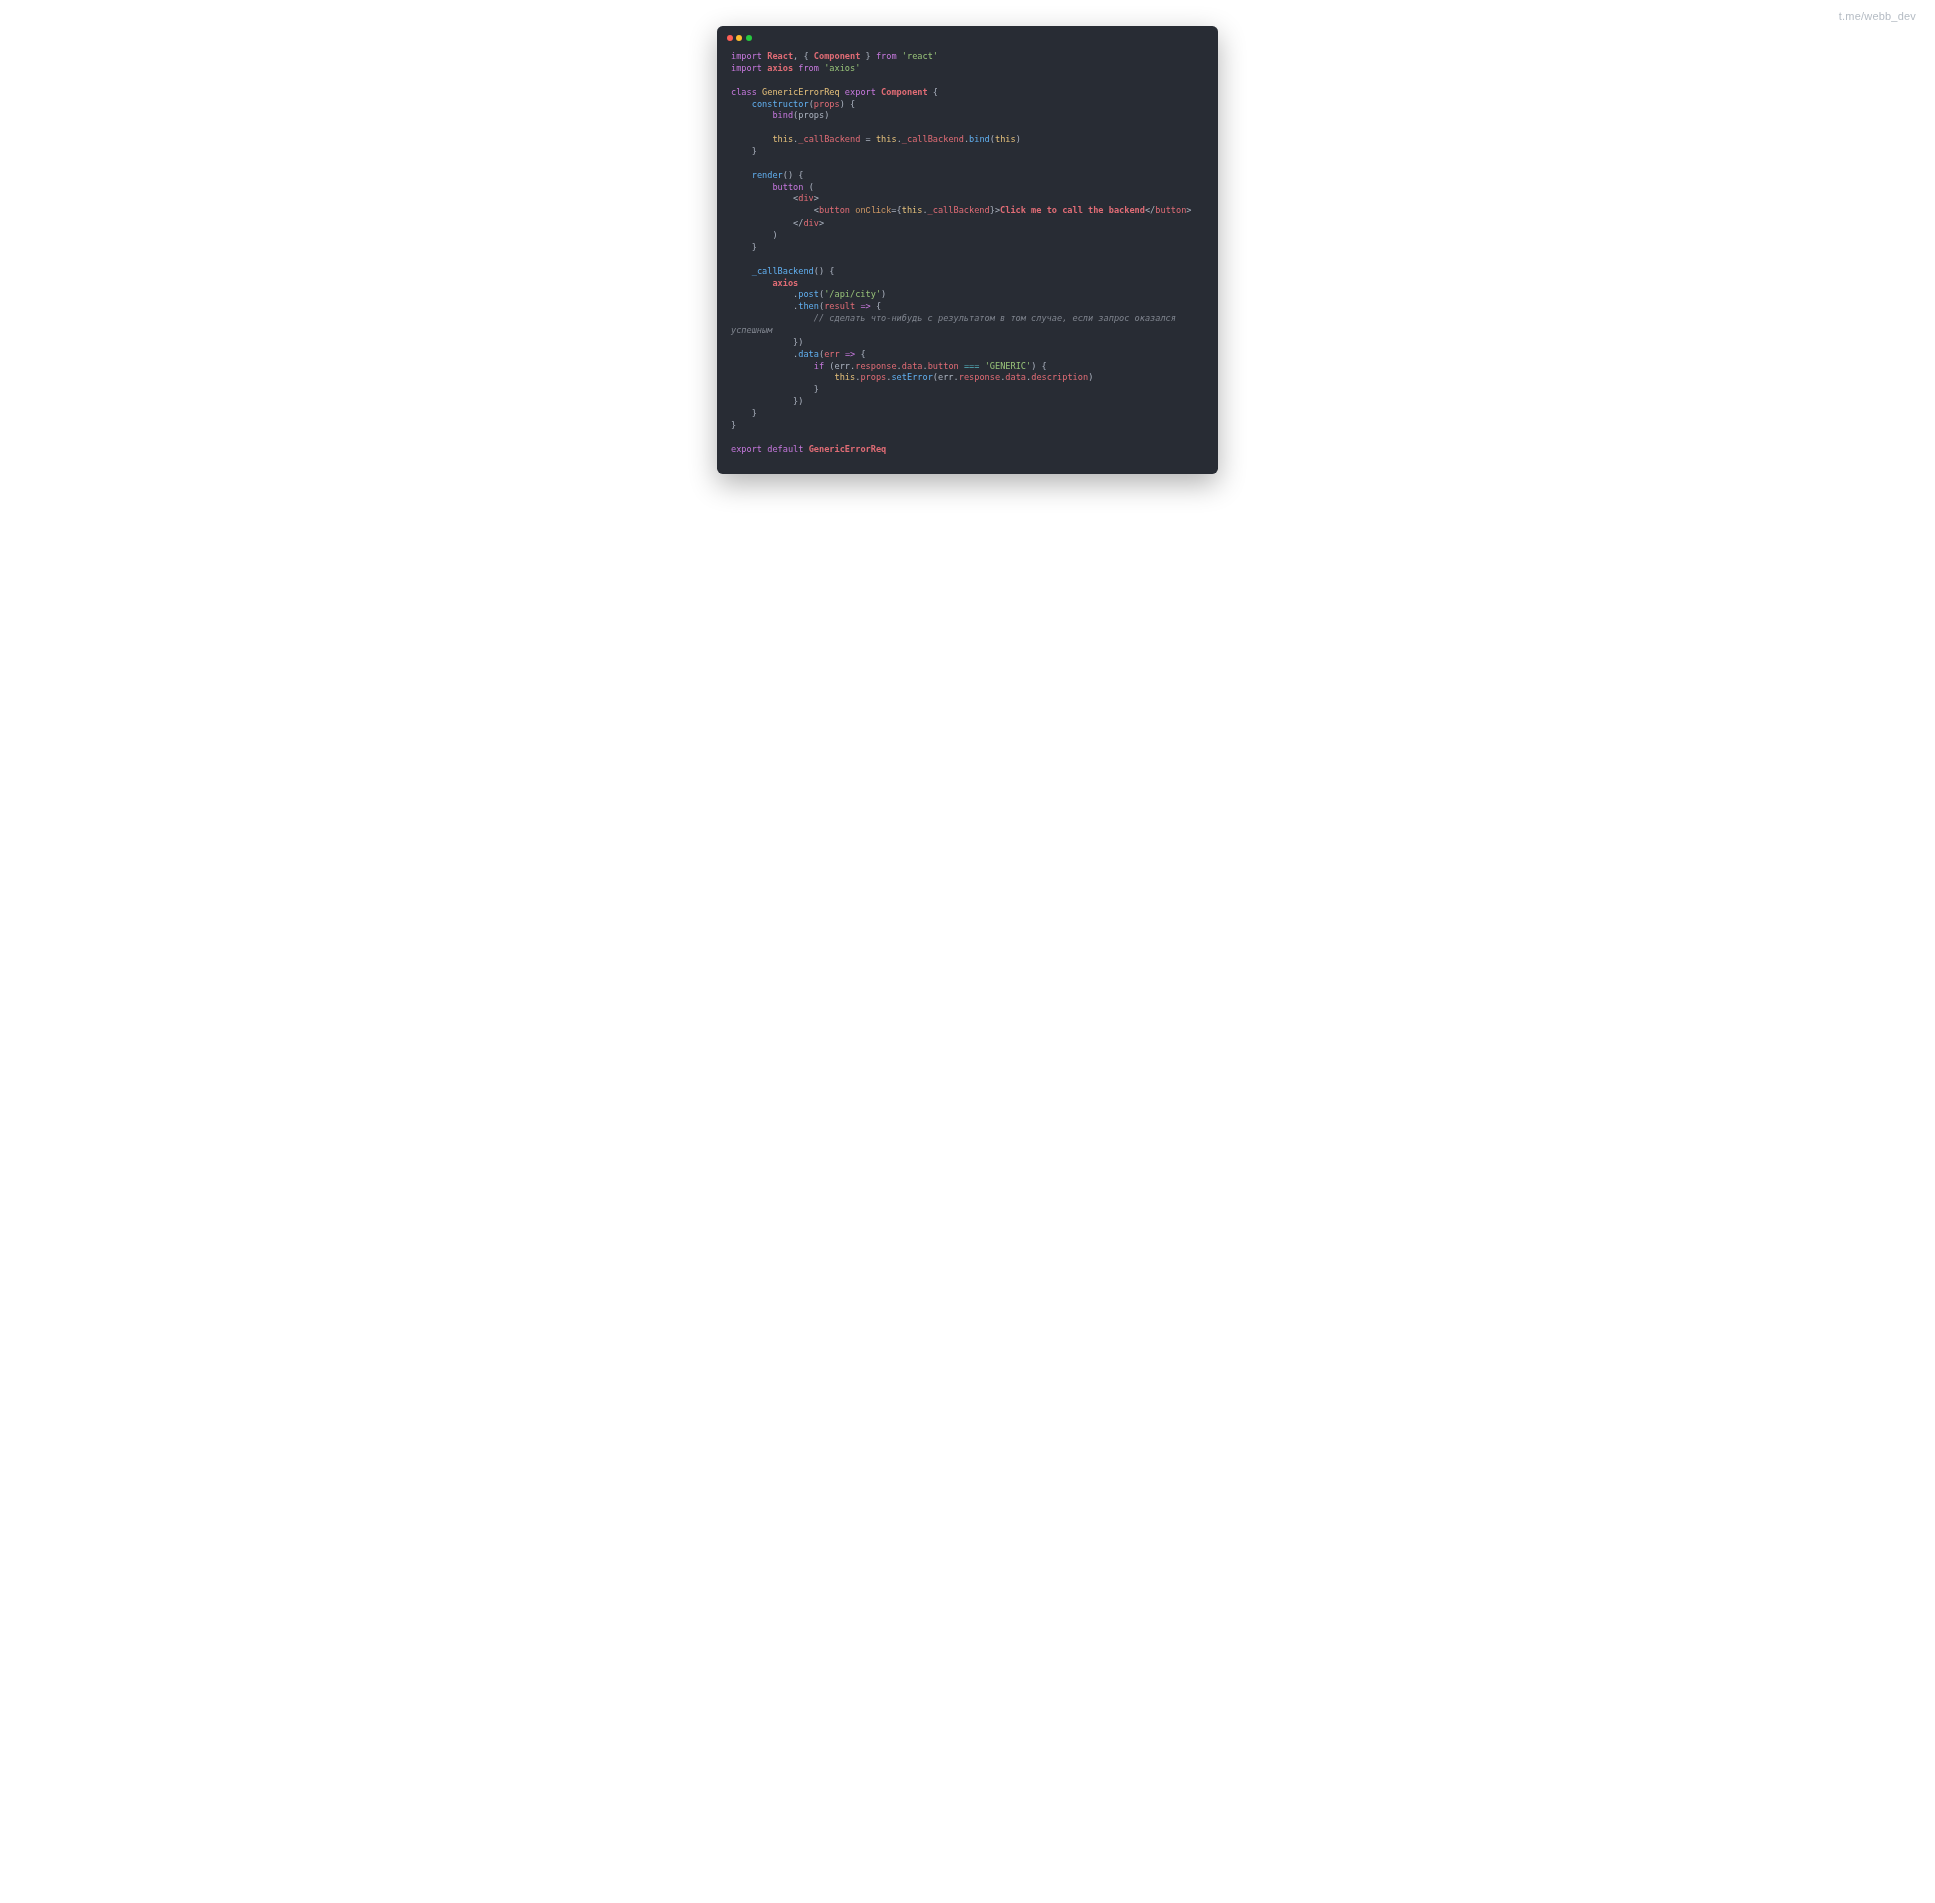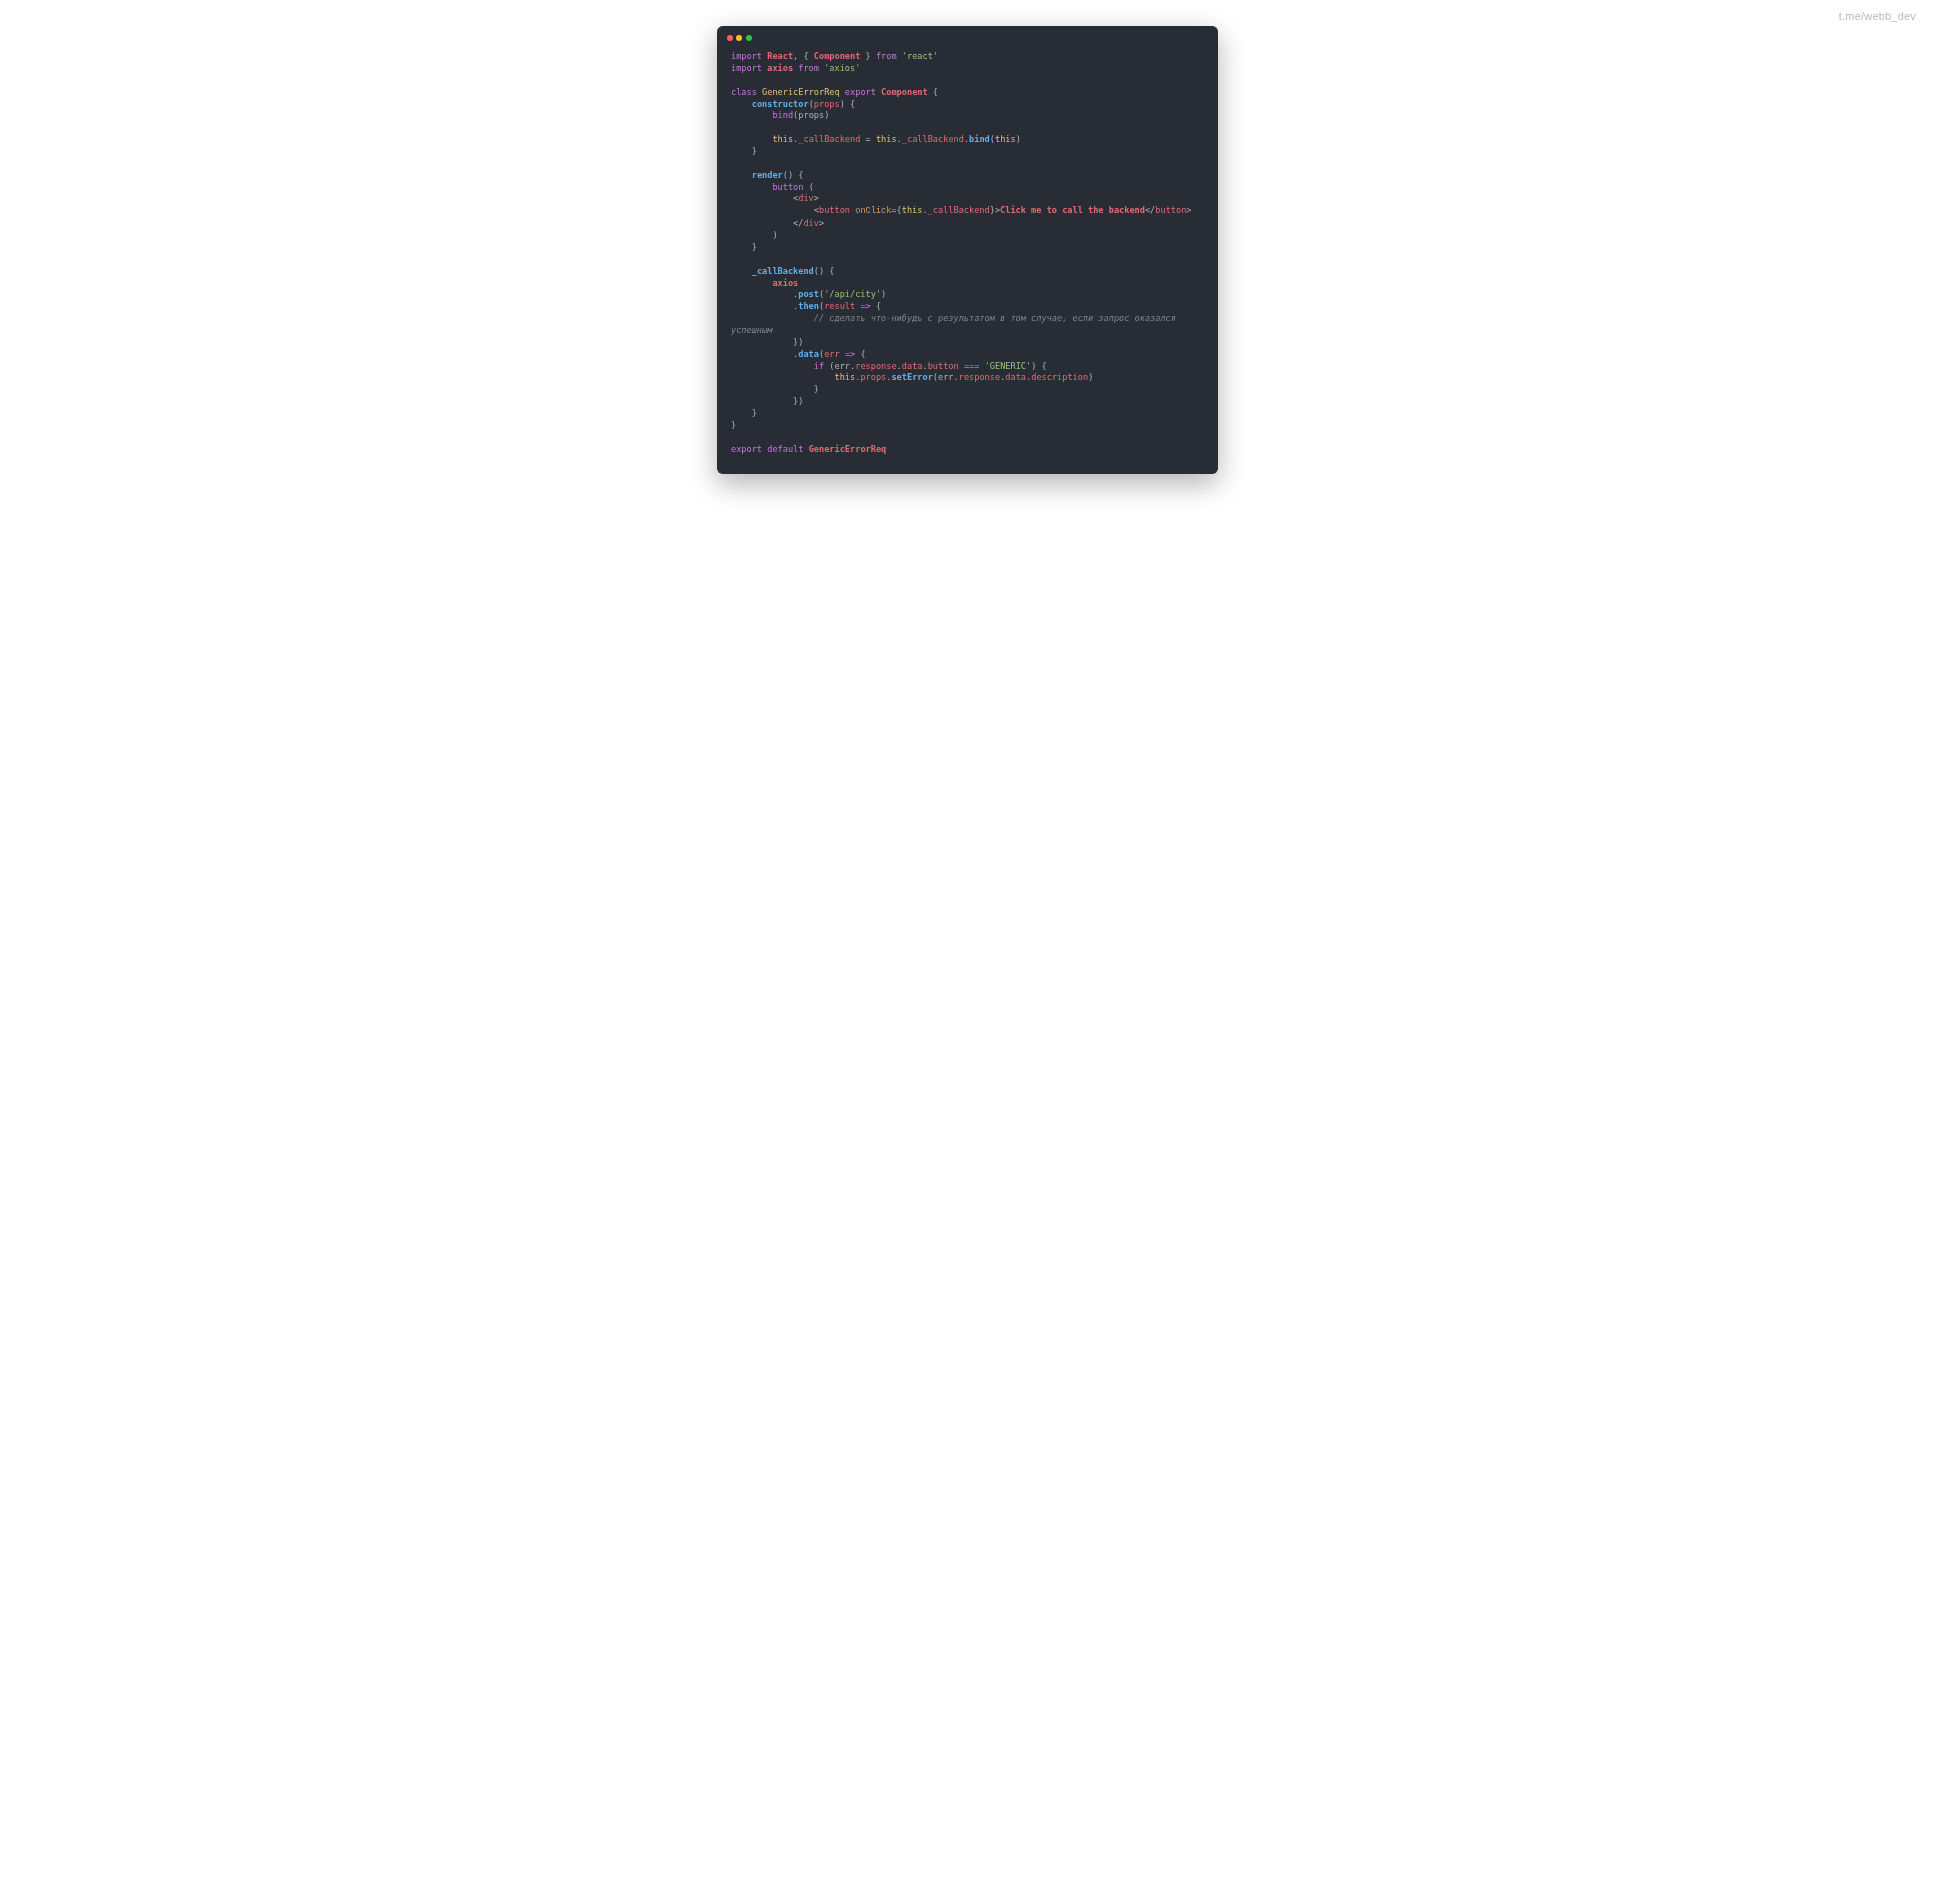--- a/index.html
+++ b/index.html
@@ -43,21 +43,21 @@
   .code-area {
     padding: 10.4px 14px 19px 14px;
     font-size: 8.6px;
     line-height: 1.38;
     color: #abb2bf;
     white-space: pre;
     overflow-x: auto;
   }
   .tok-keyword { color: #c678dd; }
   .tok-class { color: #e5c07b; }
-  .tok-func { color: #61afef; font-weight: bold; }
+  .tok-func { color: #61afef; }
   .tok-string { color: #98c379; }
   .tok-prop { color: #e06c75; }
   .tok-comment { color: #7f848e; font-style: italic; }
   .tok-variable { color: #e06c75; font-weight: bold; }
   .tok-thiskey { color: #e5c07b; }
   .tok-punct { color: #abb2bf; }
   .tok-tag { color: #e06c75; }
   .tok-attr { color: #d19a66; font-family: Liberation Mono, monospace; }
   .tok-param { color: #e06c75; }
   .tok-op { color: #56b6c2; }

